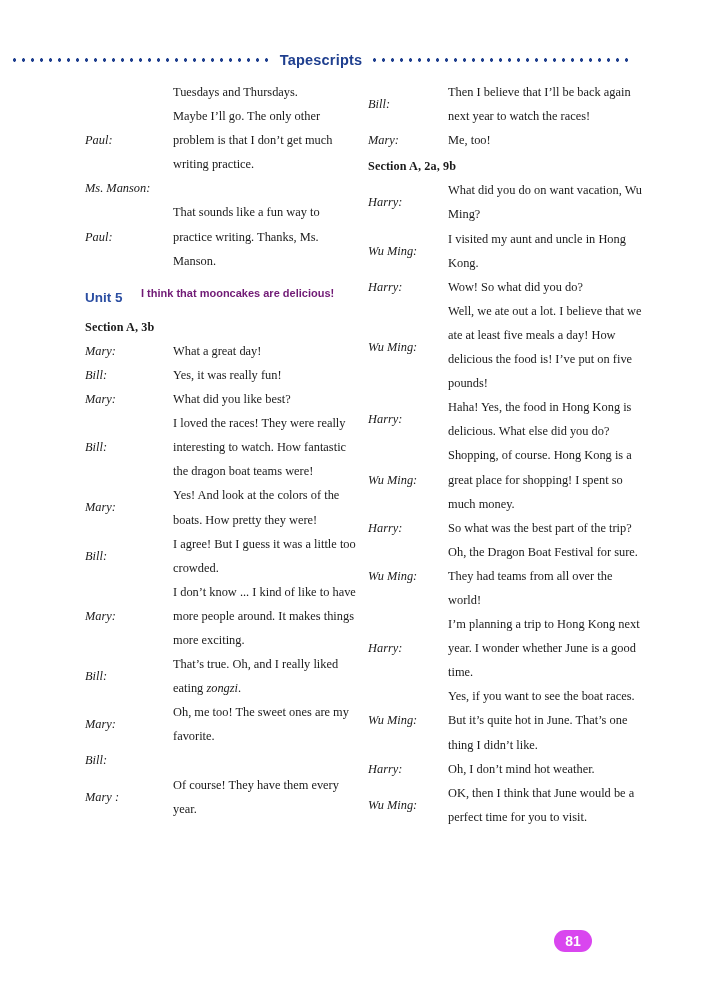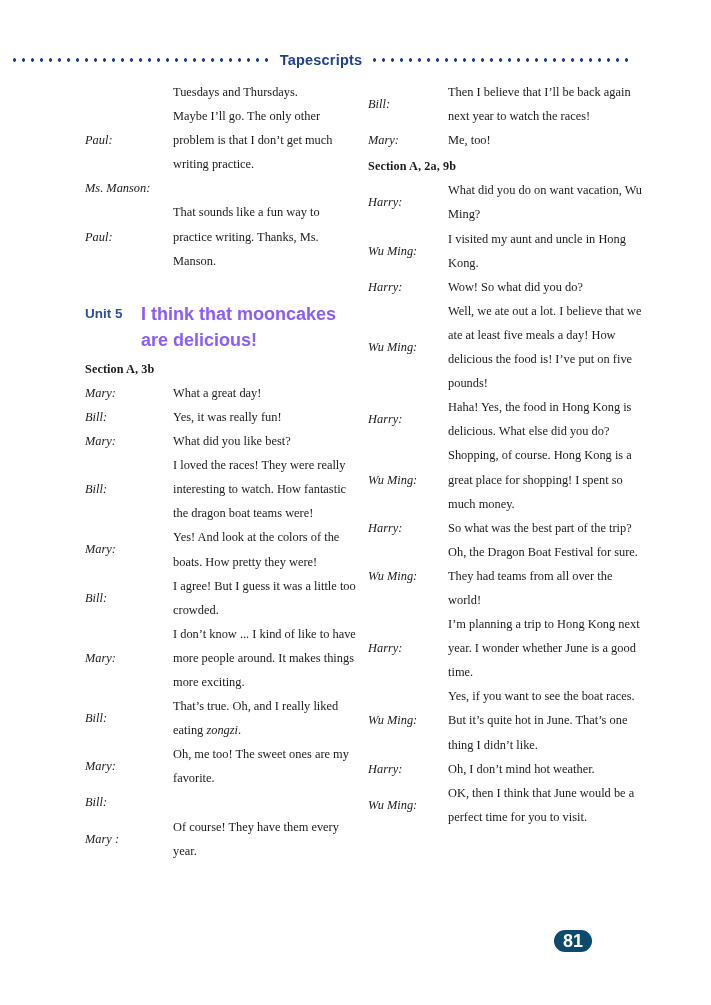--- a/index.html
+++ b/index.html
@@ -106,54 +106,54 @@
     font-weight: bold;
     font-size: 12.2px;
     margin-top: 2px;
     letter-spacing: 0.1px;
   }
 
   
   .unit-head {
     display: flex;
     align-items: flex-start;
-    margin-top: 28px;
+    margin-top: 12px;
     margin-bottom: 4px;
   }
   .unit-num {
     flex: 0 0 auto;
     width: 56px;
     font-family: "Liberation Sans", sans-serif;
     font-weight: bold;
     font-size: 13.5px;
     color: #2b4ea2;
     line-height: 26px;
   }
   .unit-title {
     flex: 1 1 auto;
     font-family: "Liberation Sans", sans-serif;
     font-weight: bold;
-    font-size: 18px;
-    color: #8b5cf6;
-    line-height: 26px;
+    font-size: 11px;
+    color: #701a75;
+    line-height: 16px;
   }
 
   
   .page-badge {
     position: absolute;
     left: 554px;
     top: 930px;
     width: 38px;
     height: 22px;
     border-radius: 11px;
-    background: #0c4a6e;
+    background: #d946ef;
     color: #ffffff;
     font-family: "Liberation Sans", sans-serif;
     font-weight: bold;
-    font-size: 18px;
+    font-size: 14px;
     display: flex;
     align-items: center;
     justify-content: center;
   }
 </style>
 </head>
 <body>
 
 <div class="page">
 

